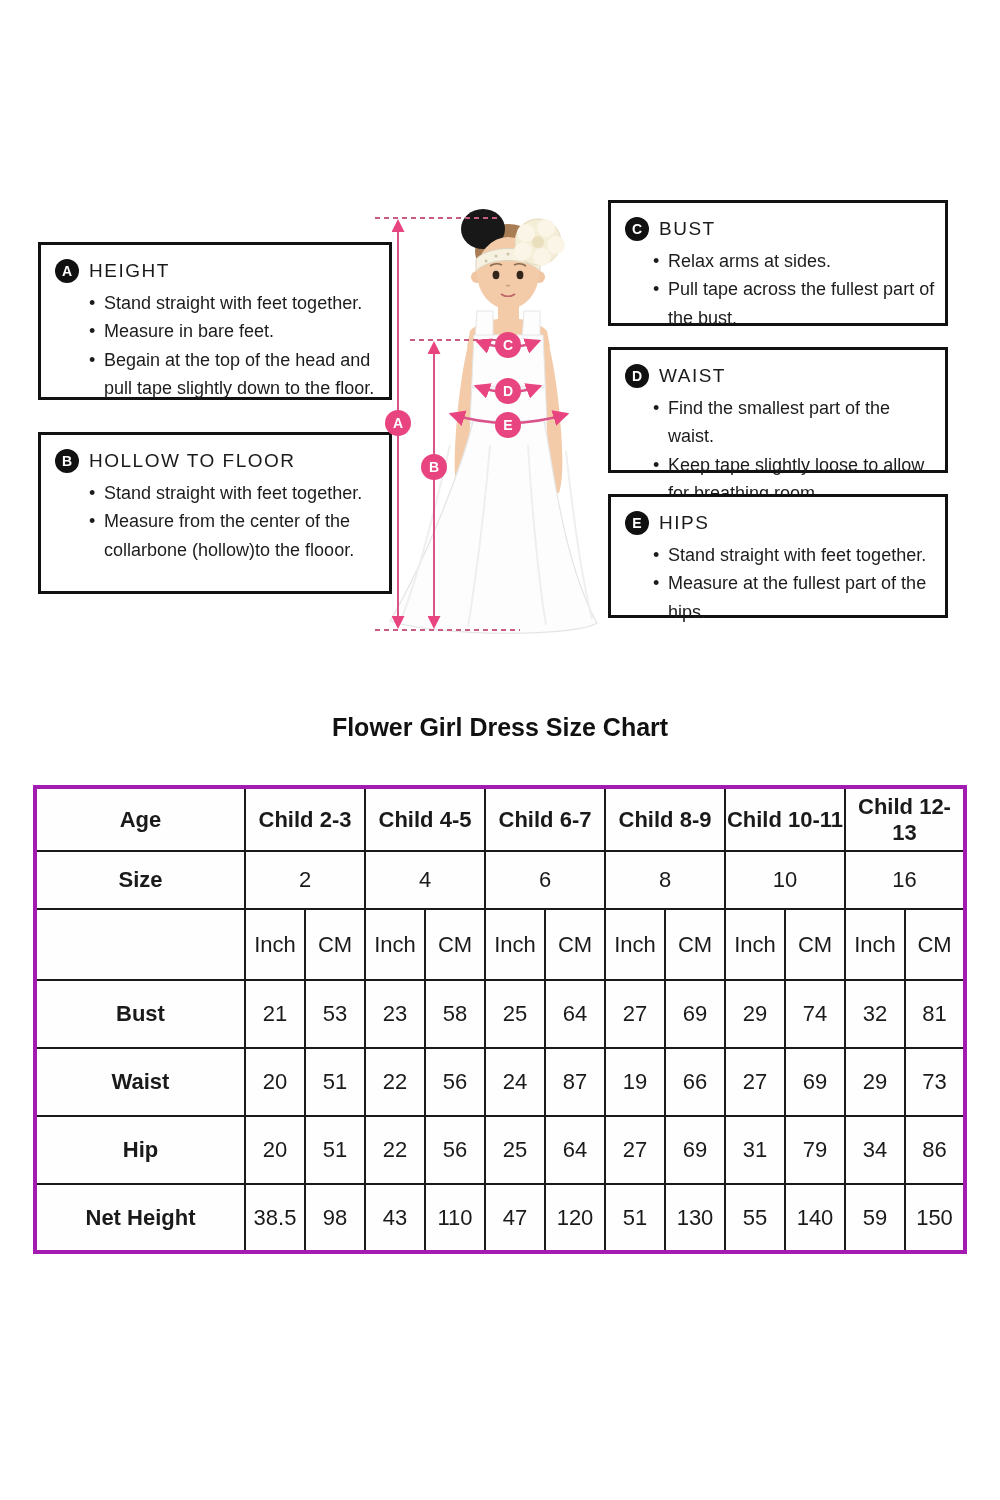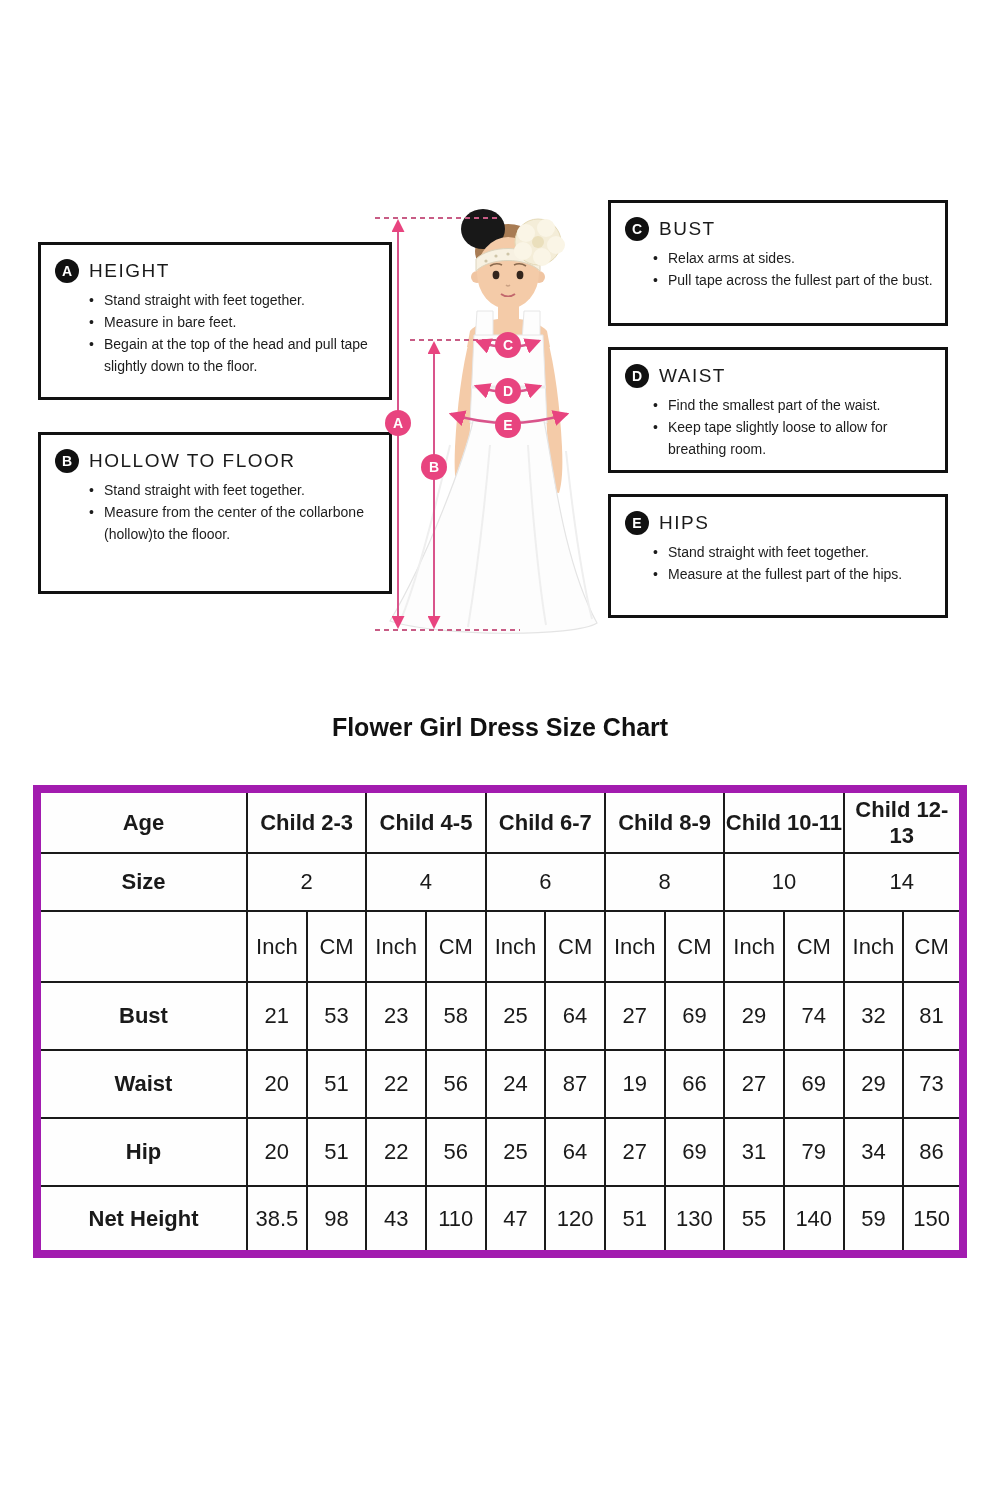--- a/index.html
+++ b/index.html
@@ -20,34 +20,34 @@
   .ibox-head { display:flex; align-items:center; gap:10px; margin:2px 0 6px 2px; }
   .circle-marker {
     background:#111111; color:#ffffff; border-radius:50%;
     width:24px; height:24px; min-width:24px; display:inline-flex;
     align-items:center; justify-content:center; font-size:14px; font-weight:bold;
   }
   .ibox-title { font-size:19px; letter-spacing:1.5px; }
   .ibox ul { list-style:none; margin:0; padding:0 0 0 36px; }
   .box-c ul, .box-d ul, .box-e ul { padding-left:30px; }
   .ibox li {
-    position:relative; padding-left:15px; font-size:14px; line-height:1.58;
+    position:relative; padding-left:15px; font-size:18px; line-height:1.58;
     color:#1c1c1c;
   }
   .ibox li::before { content:"\2022"; position:absolute; left:0; top:0; color:#1c1c1c; }
   
   .chart-title {
     position:absolute; left:0; top:713px; width:1000px; margin:0;
     text-align:center; font-size:25px; font-weight:bold; color:#111111;
   }
   
   .size-table-wrap { position:absolute; left:33px; top:785px; }
   table.size-table {
     border-collapse:collapse; table-layout:fixed; width:934px;
-    border:8px solid #a21caf; background:#fefefe;
+    border:4px solid #a21caf; background:#fefefe;
   }
   table.size-table td {
     border:2px solid #1a1a1a; text-align:center; vertical-align:middle;
     font-size:22px; padding:0; overflow:hidden;
   }
   td.lbl { font-weight:bold; }
   td.hdr { font-weight:bold; font-size:21px; }
   td.unit { font-size:20px; }
   tr.r-age  { height:64px; }
   tr.r-size { height:58px; }
@@ -239,21 +239,21 @@
           <td colspan="2" class="hdr">Child 10-11</td>
           <td colspan="2" class="hdr">Child 12-13</td>
         </tr>
         <tr class="r-size">
           <td class="lbl">Size</td>
           <td colspan="2">2</td>
           <td colspan="2">4</td>
           <td colspan="2">6</td>
           <td colspan="2">8</td>
           <td colspan="2">10</td>
-          <td colspan="2">14</td>
+          <td colspan="2">16</td>
         </tr>
         <tr class="r-unit">
           <td class="lbl"></td>
           <td class="unit">Inch</td>
           <td class="unit">CM</td>
           <td class="unit">Inch</td>
           <td class="unit">CM</td>
           <td class="unit">Inch</td>
           <td class="unit">CM</td>
           <td class="unit">Inch</td>

